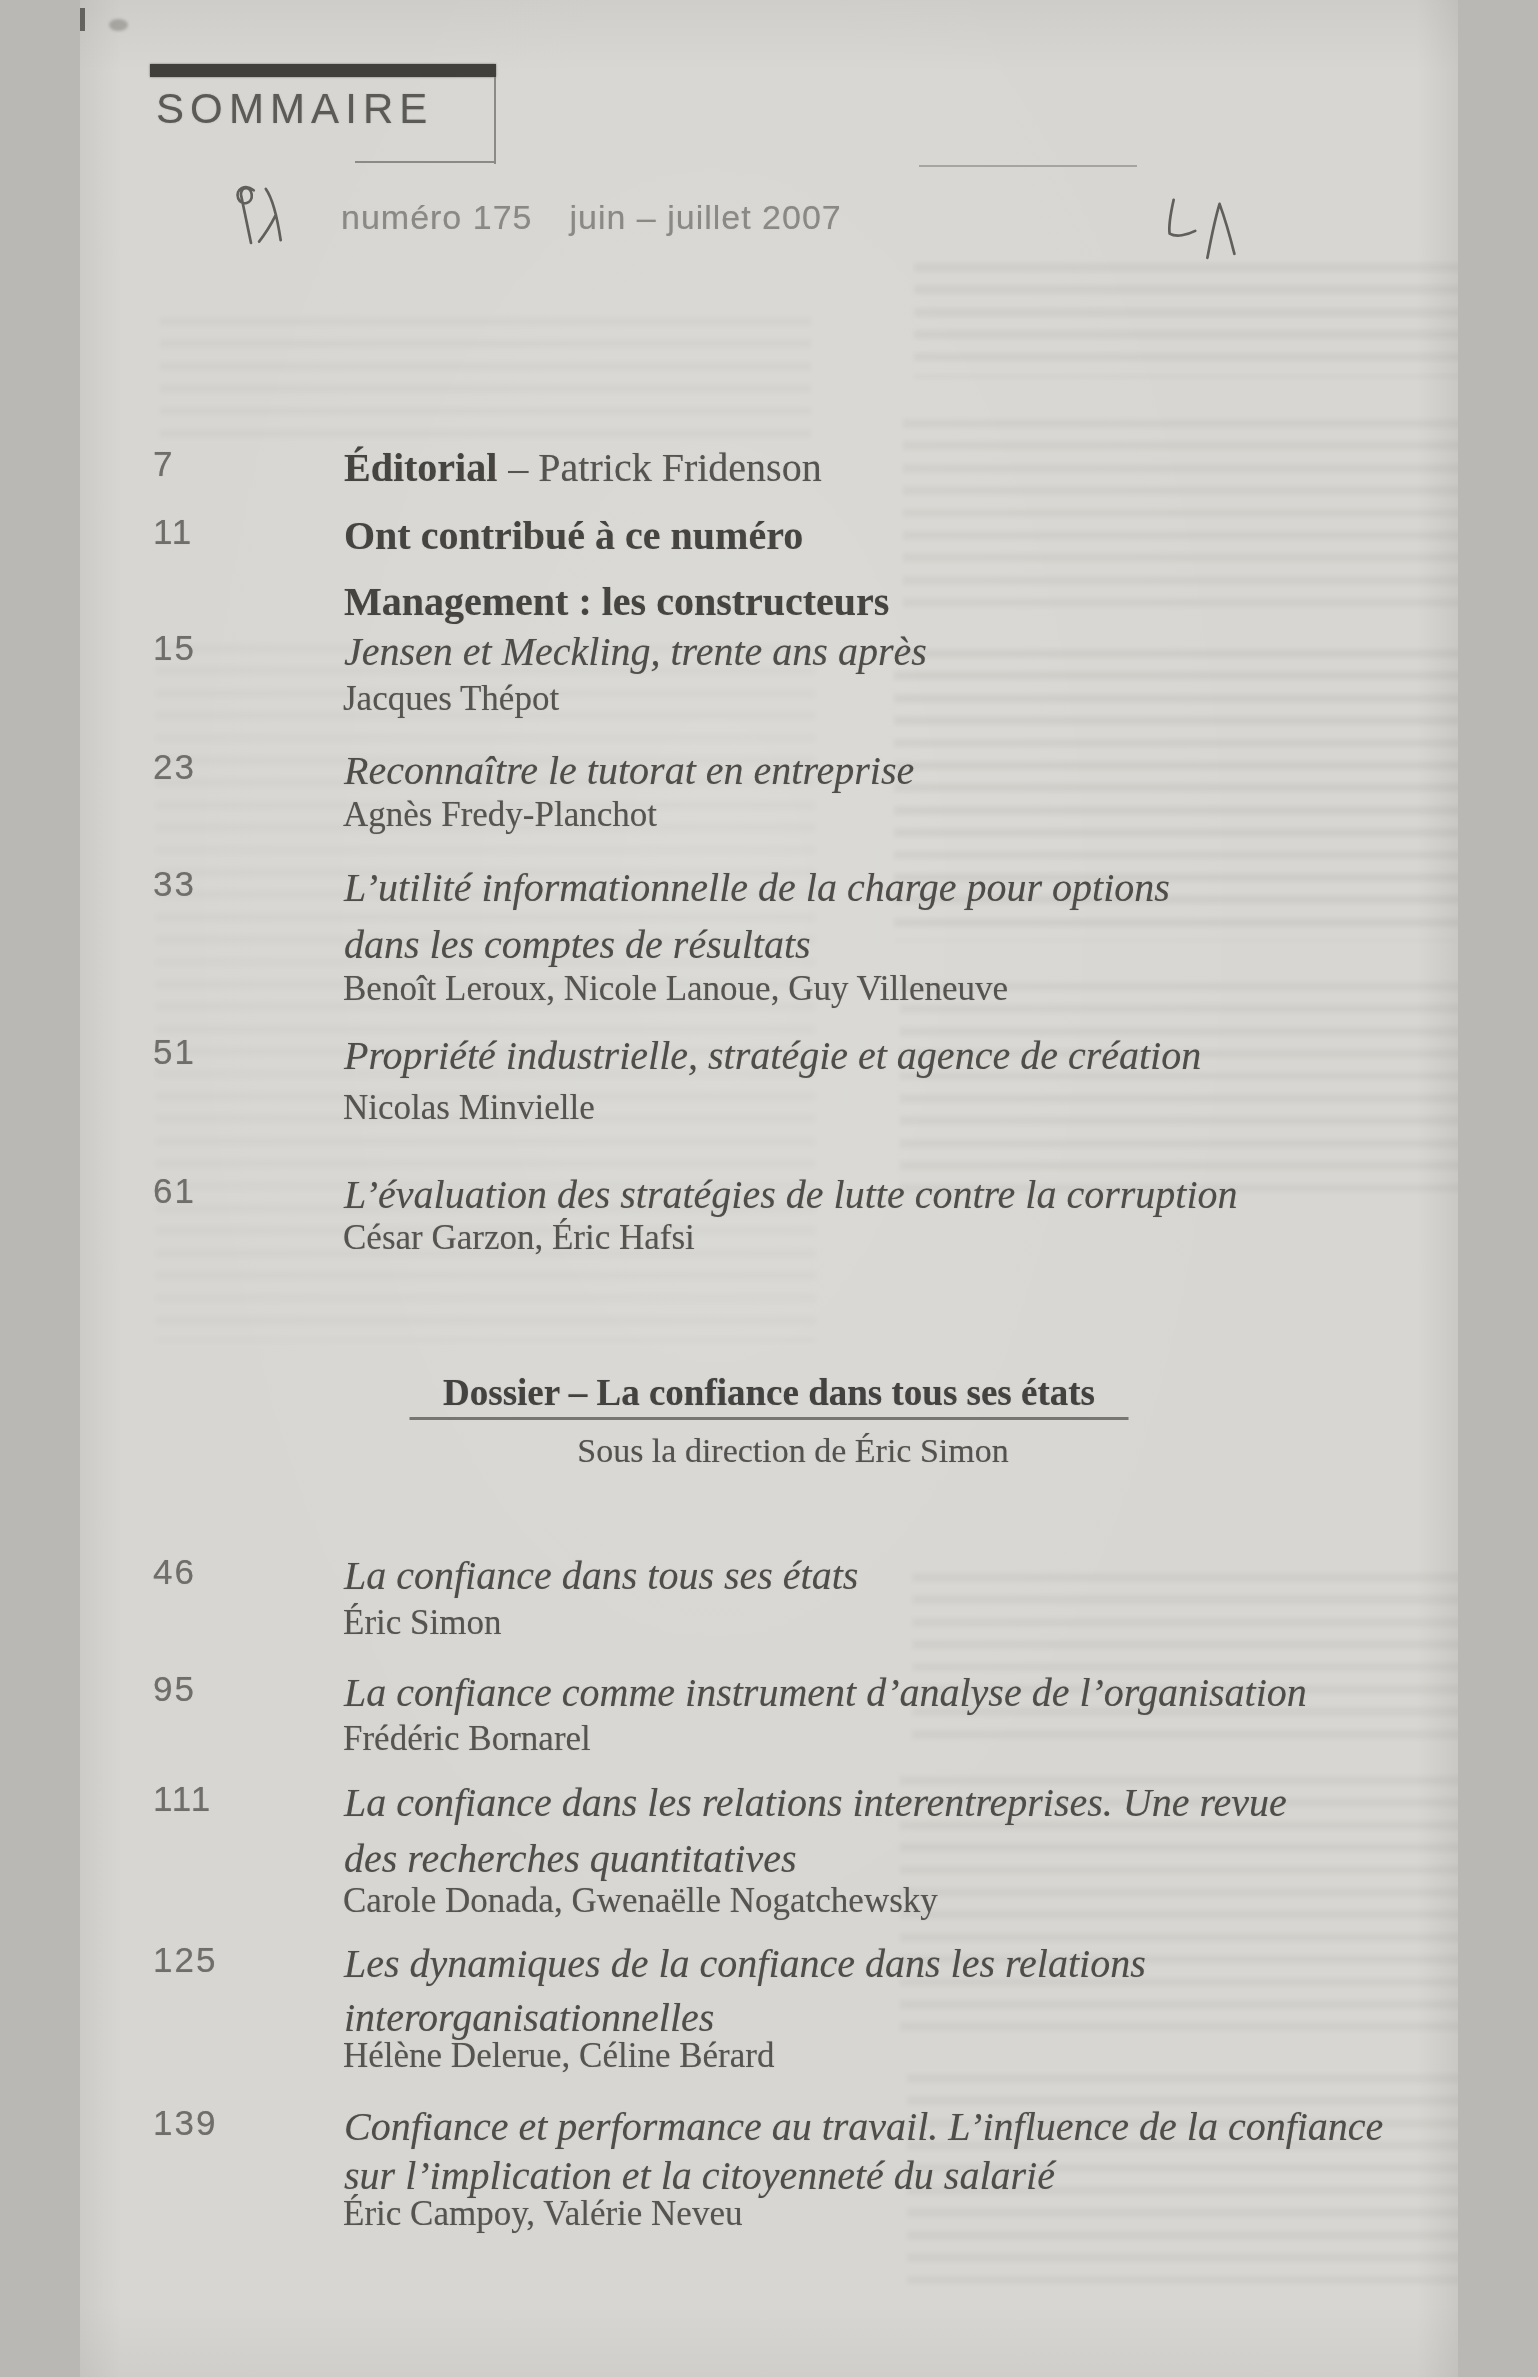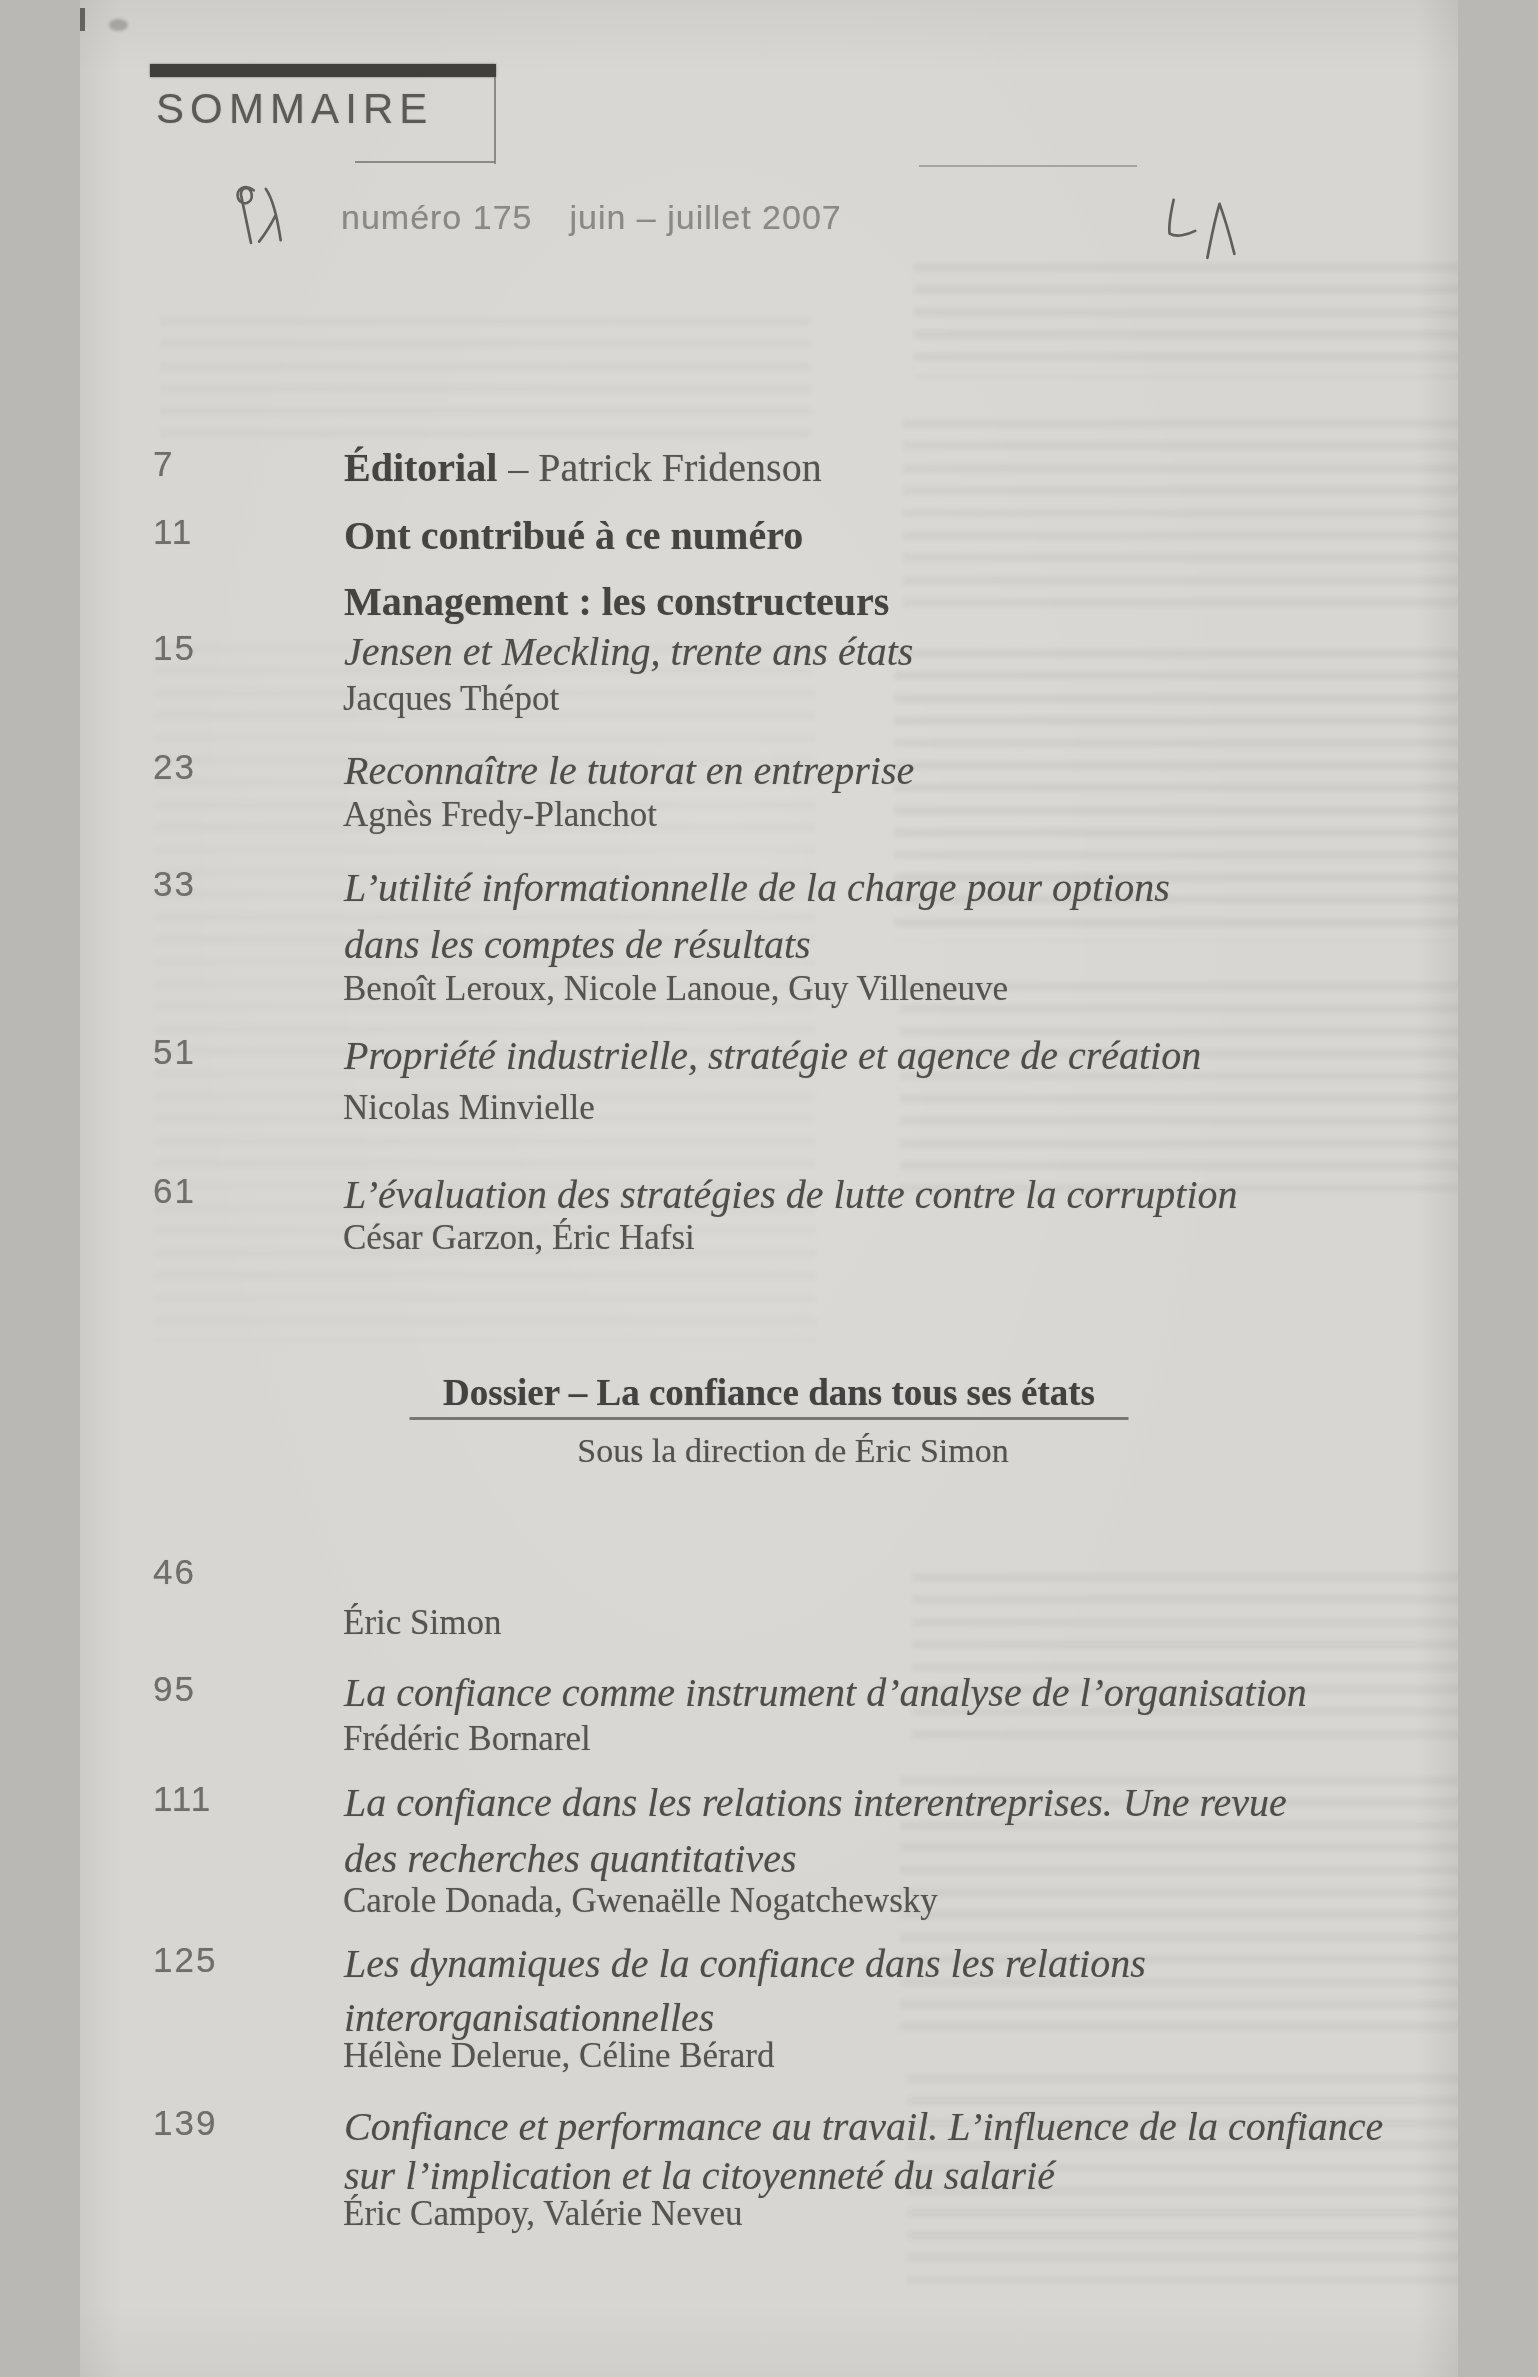--- a/index.html
+++ b/index.html
@@ -111,21 +111,21 @@
 
   <div class="num" style="top:444px;">7</div>
   <div class="t b" style="top:444px;"><span>Éditorial</span><span class="byline">– Patrick Fridenson</span></div>
 
   <div class="num" style="top:512px;">11</div>
   <div class="t b" style="top:512px;">Ont contribué à ce numéro</div>
 
   <div class="t b" style="top:578px;">Management : les constructeurs</div>
 
   <div class="num" style="top:628px;">15</div>
-  <div class="t" style="top:628px;">Jensen et Meckling, trente ans états</div>
+  <div class="t" style="top:628px;">Jensen et Meckling, trente ans après</div>
   <div class="auth" style="top:679px;">Jacques Thépot</div>
 
   <div class="num" style="top:747px;">23</div>
   <div class="t" style="top:747px;">Reconnaître le tutorat en entreprise</div>
   <div class="auth" style="top:795px;">Agnès Fredy-Planchot</div>
 
   <div class="num" style="top:864px;">33</div>
   <div class="t" style="top:921px;">dans les comptes de résultats</div>
   <div class="t" style="top:864px;">L’utilité informationnelle de la charge pour options</div>
   <div class="auth" style="top:969px;">Benoît Leroux, Nicole Lanoue, Guy Villeneuve</div>
@@ -136,20 +136,21 @@
 
   <div class="num" style="top:1171px;">61</div>
   <div class="t" style="top:1171px;">L’évaluation des stratégies de lutte contre la corruption</div>
   <div class="auth" style="top:1218px;">César Garzon, Éric Hafsi</div>
 
   <div class="center-line dossier-title" style="top:1371px;">Dossier – La confiance dans tous ses états</div>
   <div class="dossier-underline"></div>
   <div class="center-line dossier-sub" style="top:1432px;">Sous la direction de Éric Simon</div>
 
   <div class="num" style="top:1552px;">46</div>
+  <div class="t" style="top:1552px;">La confiance dans tous ses états</div>
   <div class="auth" style="top:1603px;">Éric Simon</div>
 
   <div class="num" style="top:1669px;">95</div>
   <div class="t" style="top:1669px;">La confiance comme instrument d’analyse de l’organisation</div>
   <div class="auth" style="top:1719px;">Frédéric Bornarel</div>
 
   <div class="num" style="top:1779px;">111</div>
   <div class="t" style="top:1779px;">La confiance dans les relations interentreprises. Une revue</div>
   <div class="t" style="top:1835px;">des recherches quantitatives</div>
   <div class="auth" style="top:1881px;">Carole Donada, Gwenaëlle Nogatchewsky</div>

